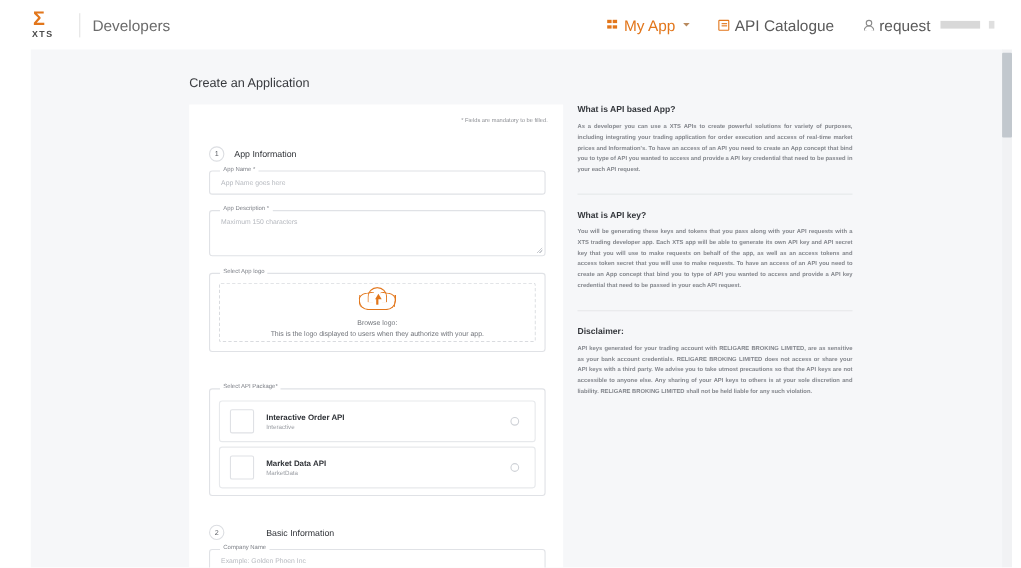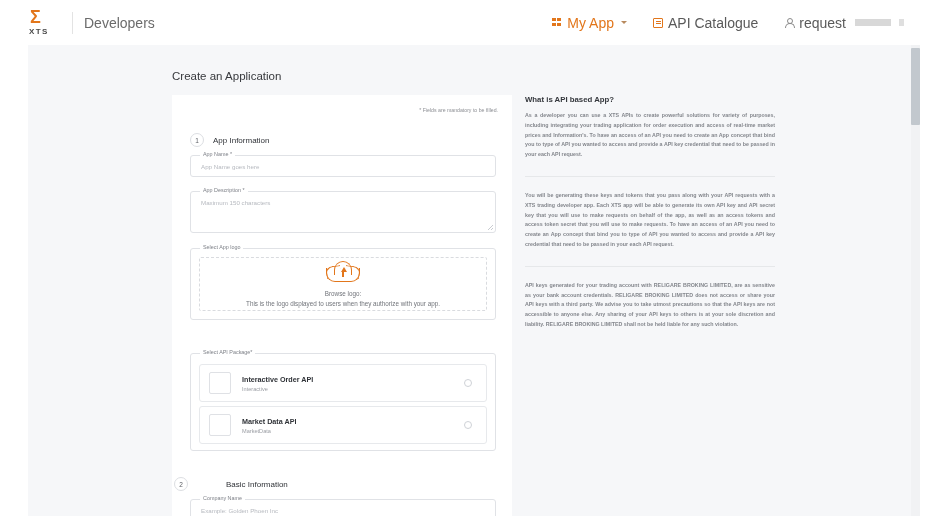--- a/index.html
+++ b/index.html
@@ -259,42 +259,44 @@
         <div class="pkg" style="top:52px;">
           <div class="pkg-thumb"></div>
           <div class="pkg-txt">
             <div class="pkg-name">Market Data API</div>
             <div class="pkg-sub">MarketData</div>
           </div>
           <div class="pkg-radio"></div>
         </div>
       </div>
 
-      <div class="step" style="left:2px; top:382px;gap:38px;">
+      <div class="step" style="left:18px; top:382px;gap:38px;">
         <div class="step-num">2</div>
         <div class="step-label">Basic Information</div>
       </div>
 
       <div class="field" style="left:18px; top:404px; width:306px; height:22px;">
         <span class="field-legend">Company Name</span>
         <span class="field-ph">Example: Golden Phoen Inc</span>
       </div>
     </div>
 
     <div class="info">
       <div class="info-block">
         <div class="info-h">What is API based App?</div>
         <div class="info-p">As a developer you can use a XTS APIs to create powerful solutions for variety of purposes, including integrating your trading application for order execution and access of real-time market prices and Information's. To have an access of an API you need to create an App concept that bind you to type of API you wanted to access and provide a API key credential that need to be passed in your each API request.</div>
       </div>
       <div class="info-rule"></div>
       <div class="info-block">
+        <div class="info-h">What is API key?</div>
         <div class="info-p">You will be generating these keys and tokens that you pass along with your API requests with a XTS trading developer app. Each XTS app will be able to generate its own API key and API secret key that you will use to make requests on behalf of the app, as well as an access tokens and access token secret that you will use to make requests. To have an access of an API you need to create an App concept that bind you to type of API you wanted to access and provide a API key credential that need to be passed in your each API request.</div>
       </div>
       <div class="info-rule"></div>
       <div class="info-block">
+        <div class="info-h">Disclaimer:</div>
         <div class="info-p">API keys generated for your trading account with RELIGARE BROKING LIMITED, are as sensitive as your bank account credentials. RELIGARE BROKING LIMITED does not access or share your API keys with a third party. We advise you to take utmost precautions so that the API keys are not accessible to anyone else. Any sharing of your API keys to others is at your sole discretion and liability. RELIGARE BROKING LIMITED shall not be held liable for any such violation.</div>
       </div>
     </div>
   </div>
 
   <div class="sb-edge"></div>
   <div class="sb-track"></div>
   <div class="sb-thumb"></div>
 
 </div>

